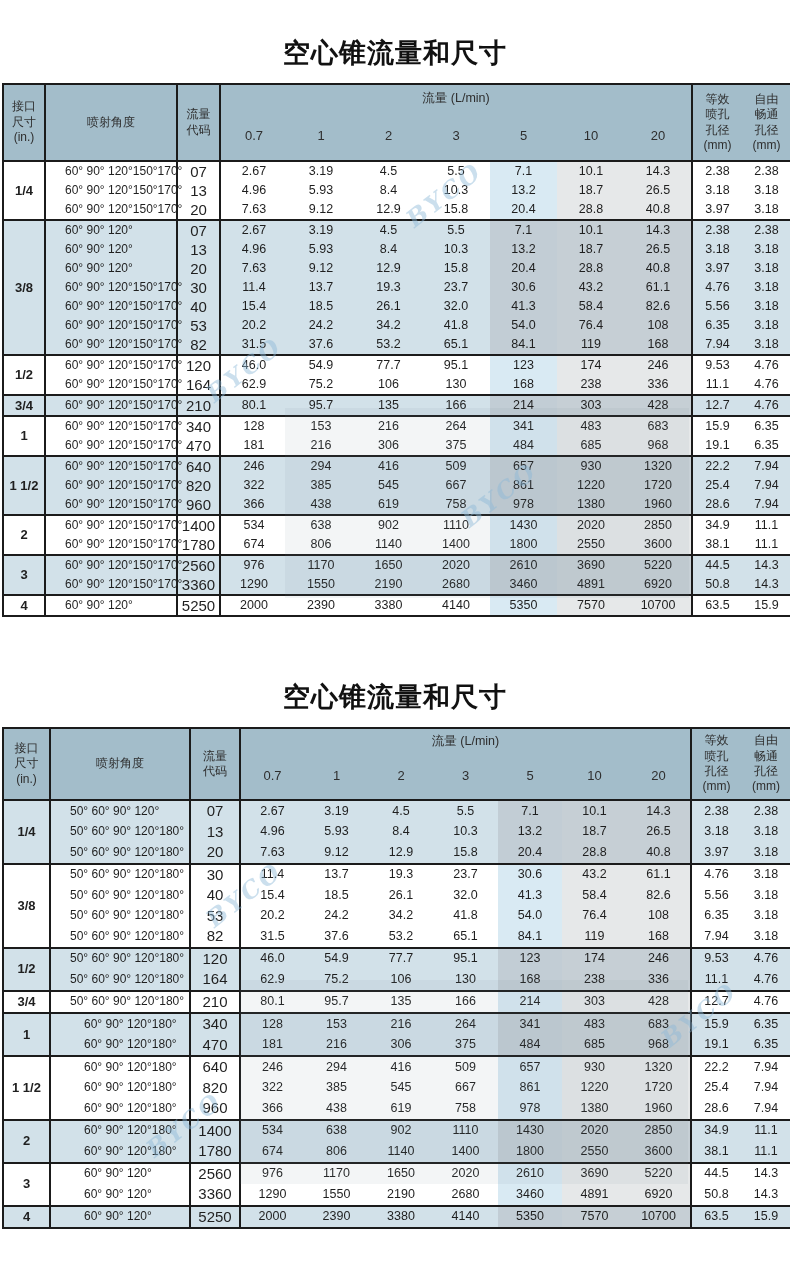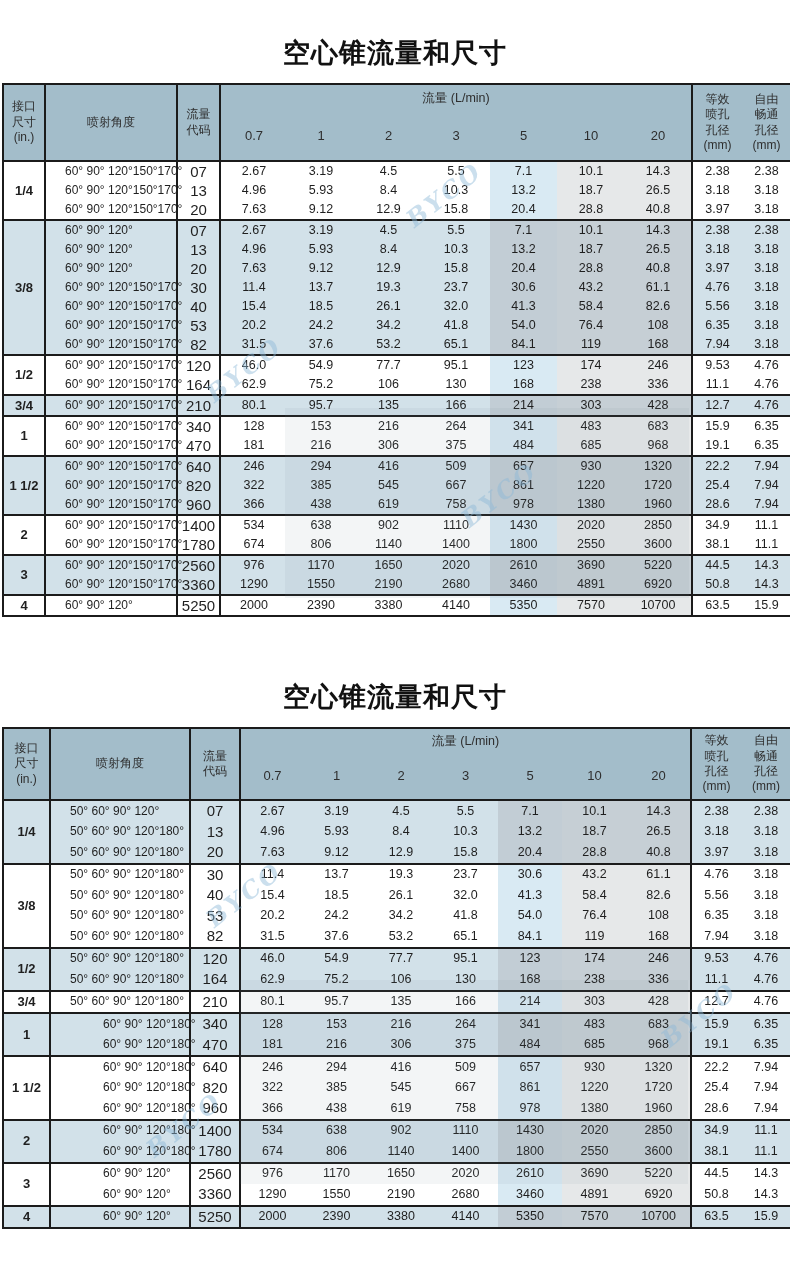--- a/index.html
+++ b/index.html
@@ -37,21 +37,21 @@
   #s2 tbody td{height:20.5px;}
   tr.shaded td{background:#d2e1e9;}
   
   tbody td.b4{background:#d9eaf3;}
   tbody td.b5,tbody td.b6{background:#e6e8e9;}
   tr.shaded td.b4{background:#c2cdd5;}
   tr.shaded td.b5,tr.shaded td.b6{background:#c6cfd5;}
   td.size{font-weight:700;font-size:13px;margin-top:8px;}
   td.code{font-size:15px;}
   td.angle{text-align:left;padding-left:19px;font-size:12px;white-space:nowrap;}
-  td.angle.ind{padding-left:52px;}
+  td.angle.ind{padding-left:33px;}
   td.dcol{font-size:12.5px;}
   
   .wm{
     position:absolute;pointer-events:none;z-index:5;
     font-family:"DejaVu Serif","Liberation Serif",serif;
     font-style:italic;font-weight:700;font-size:24px;letter-spacing:3px;
     color:rgba(140,185,215,0.45);transform:rotate(-38deg);
   }
   
   .patch{position:absolute;pointer-events:none;z-index:4;background:rgba(125,140,150,0.09);}

